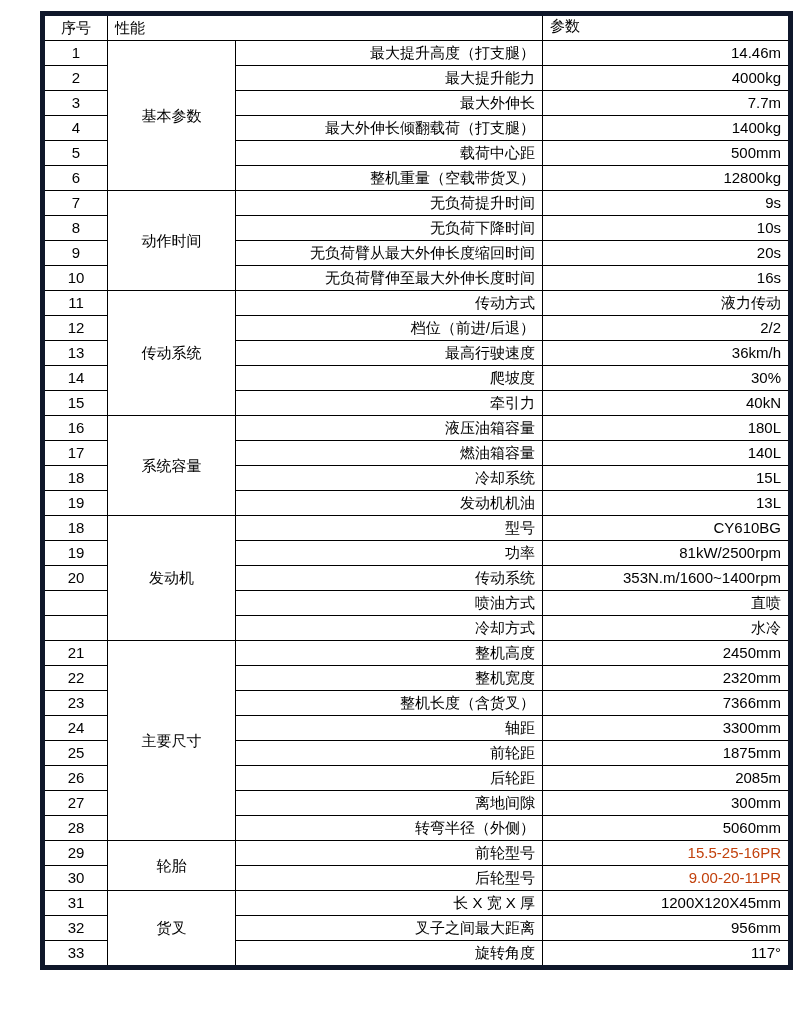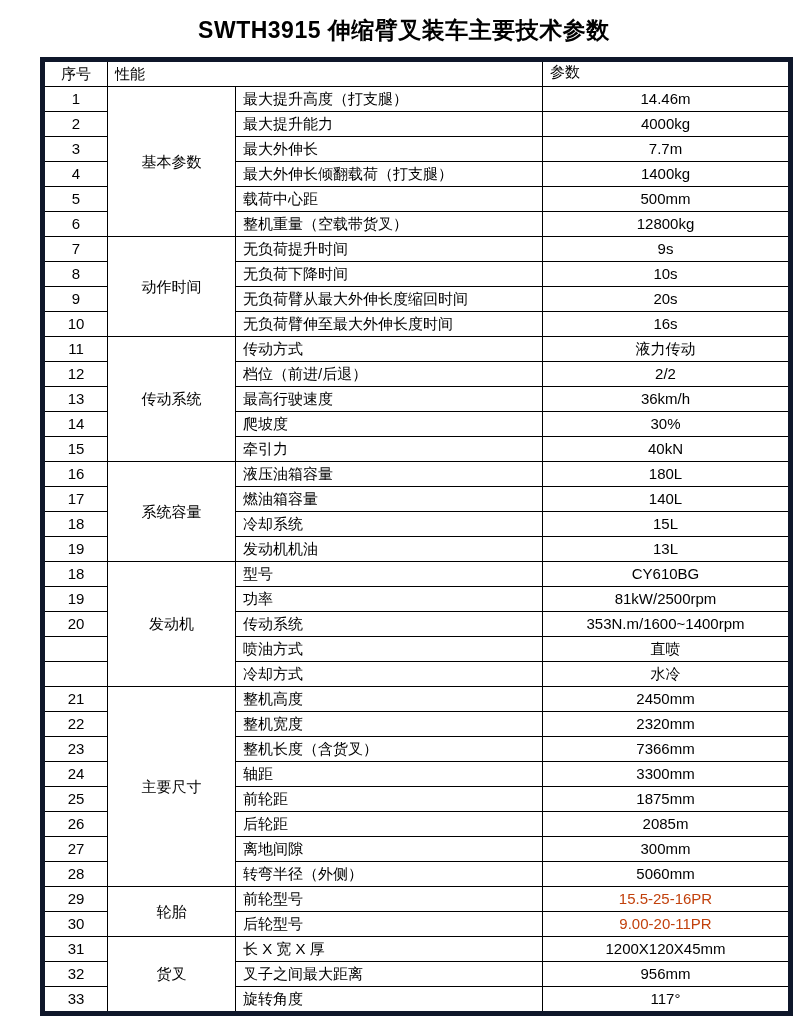--- a/index.html
+++ b/index.html
@@ -47,30 +47,29 @@
     vertical-align: middle;
     white-space: nowrap;
     overflow: hidden;
     line-height: 24px;
   }
   th.h-no   { text-align: center; padding: 0; }
   th.h-perf { text-align: left; padding: 0; }
   th.h-par  { text-align: left; font-family: Liberation Mono, monospace; }
   td.col-no  { text-align: center; padding: 0; }
   td.col-cat { text-align: center; padding: 0; }
-  td.col-item{ text-align: left; }
-  td.col-val { text-align: center; }
+  td.col-item{ text-align: right; }
+  td.col-val { text-align: right; }
   td.col-val.muted { color: #c2410c; }
 </style>
 </head>
 <body>
 
 <div class="page">
 
-  <h1 class="doc-title">SWTH3915 伸缩臂叉装车主要技术参数</h1>
 
   <table class="spec-table">
     <colgroup>
       <col class="c-no">
         <col class="c-cat">
         <col class="c-item">
         <col class="c-val">
     </colgroup>
     <thead>
       <tr>

